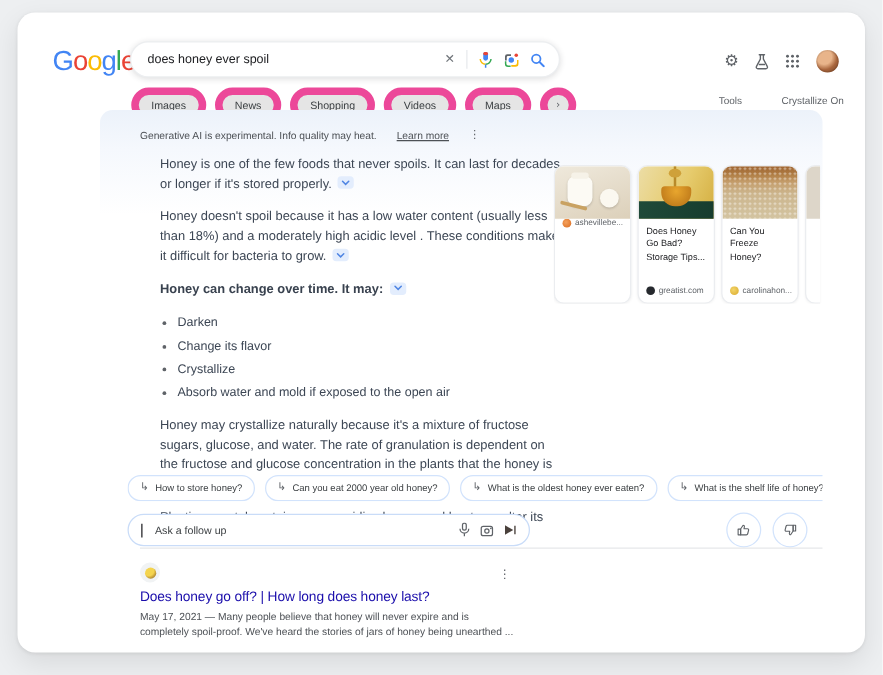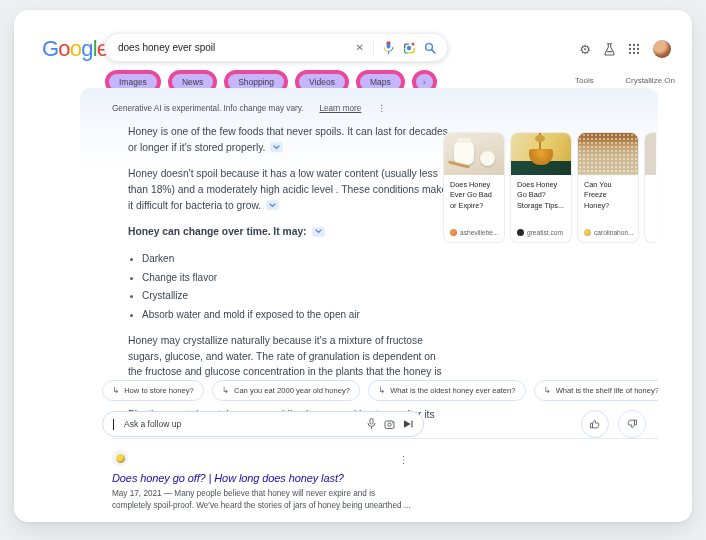--- a/index.html
+++ b/index.html
@@ -22,21 +22,21 @@
     background:#fff;border:1px solid #eceef0;border-radius:15px;
     box-shadow:0 1px 5px rgba(32,33,36,.16);
     display:flex;align-items:center;padding:0 11px;gap:9px;
   }
   .searchbox input{flex:1;border:none;outline:none;font-size:10px;color:#202124;font-family:inherit;background:transparent;}
   .sb-ico{display:flex;align-items:center;justify-content:center;cursor:pointer;}
   .clear-x{font-size:10px;color:#70757a;font-family:"DejaVu Sans",sans-serif;}
   .sb-sep{width:1px;height:15px;background:#e8eaed;}
   .tabs{position:absolute;left:91px;top:60px;display:flex;gap:7px;}
   .tab{
-    border:4px solid #ec4899;border-radius:14px;background:#c4b5fd;
+    border:6px solid #ec4899;border-radius:14px;background:#e5e5e5;
     padding:3px 10px;font-size:8.5px;color:#3c4043;cursor:pointer;white-space:nowrap;
   }
   .tab-more{padding:3px 7px;color:#5f6368;font-family:"DejaVu Sans",sans-serif;}
   .header-icons{position:absolute;top:30px;right:21px;display:flex;align-items:center;gap:13px;}
   .hicon{color:#5f6368;font-size:13px;line-height:1;cursor:pointer;font-family:"DejaVu Sans",sans-serif;display:flex;align-items:center;}
   .avatar{
     width:18px;height:18px;border-radius:50%;cursor:pointer;
     background:radial-gradient(circle at 35% 30%, #e8b48a 0 35%, #a9663d 60%, #6e3f25 100%);
     box-shadow:inset 0 0 0 1px rgba(0,0,0,.08);
   }
@@ -117,21 +117,21 @@
   }
   
   .divider{position:absolute;left:98px;right:34px;top:428px;border-top:1px solid #e6e8ea;}
   .result{position:absolute;left:98px;top:440px;width:380px;}
   .r-head{display:flex;align-items:center;gap:7px;cursor:pointer;}
   .r-fav{width:16px;height:16px;border-radius:50%;background:#f1f3f4;display:flex;align-items:center;justify-content:center;flex:none;}
   .r-fav i{display:block;width:9px;height:9px;border-radius:50%;background:radial-gradient(circle at 35% 30%,#f4d44e 0 45%,#c7a03c 65%,#7c612a 100%);}
   .r-site{font-size:8px;color:#202124;line-height:1.3;}
   .r-url{font-size:7.5px;color:#5f6368;line-height:1.3;}
   .r-dots{position:absolute;left:287px;top:4px;color:#5f6368;font-size:9.5px;cursor:pointer;font-family:"DejaVu Sans",sans-serif;}
-  .r-title{margin-top:6px;font-size:11px;color:#1a0dab;cursor:pointer;letter-spacing:-.1px;font-style:italic;}
+  .r-title{margin-top:6px;font-size:11px;color:#1a0dab;cursor:pointer;letter-spacing:-.1px;}
   .r-snippet{margin-top:4px;font-size:8.2px;line-height:1.5;color:#4d5156;width:300px;}
   svg{display:block;}
 </style>
 </head>
 <body>
 
 <div class="window">
 
   <div class="logo"><span class="b">G</span><span class="r">o</span><span class="y">o</span><span class="b">g</span><span class="g">l</span><span class="r">e</span></div>
 
@@ -201,21 +201,21 @@
   </div>
 
   <div class="header-sub">
     <span>Tools</span>
     <span>Crystallize On</span>
   </div>
 
   <div class="ai">
 
     <div class="ai-disclaimer">
-      <span>Generative AI is experimental. Info change may vary.</span>
+      <span>Generative AI is experimental. Info quality may heat.</span>
       <span class="lm">Learn more</span>
       <span class="ai-dots">⋮</span>
     </div>
 
     <div class="ai-text">
       <p><span>Honey is one of the few foods that never spoils. It can last for decades or longer if it's stored properly.</span><span class="expander">
             <svg width="7" height="5" viewBox="0 0 7 5">
               <path d="M1 1l2.5 2.5L6 1" stroke="#4f85e3" stroke-width="1.2" fill="none" stroke-linecap="round"></path>
             </svg>
           </span></p>
@@ -247,21 +247,20 @@
           </span></p>
     </div>
 
     <div class="cards">
       <div class="card">
         <div class="card-img img-pot">
           <span class="pot"></span>
             <span class="ball"></span>
             <span class="stick"></span>
         </div>
-        <div class="card-title">Does Honey Ever Go Bad or Expire?</div>
         <div class="card-src">
           <span class="favicon fav-orange"></span>
           <span>ashevillebe...</span>
         </div>
       </div>
       <div class="card">
         <div class="card-img img-honey">
           <span class="table"></span>
             <span class="dip"></span>
             <span class="knob"></span>

